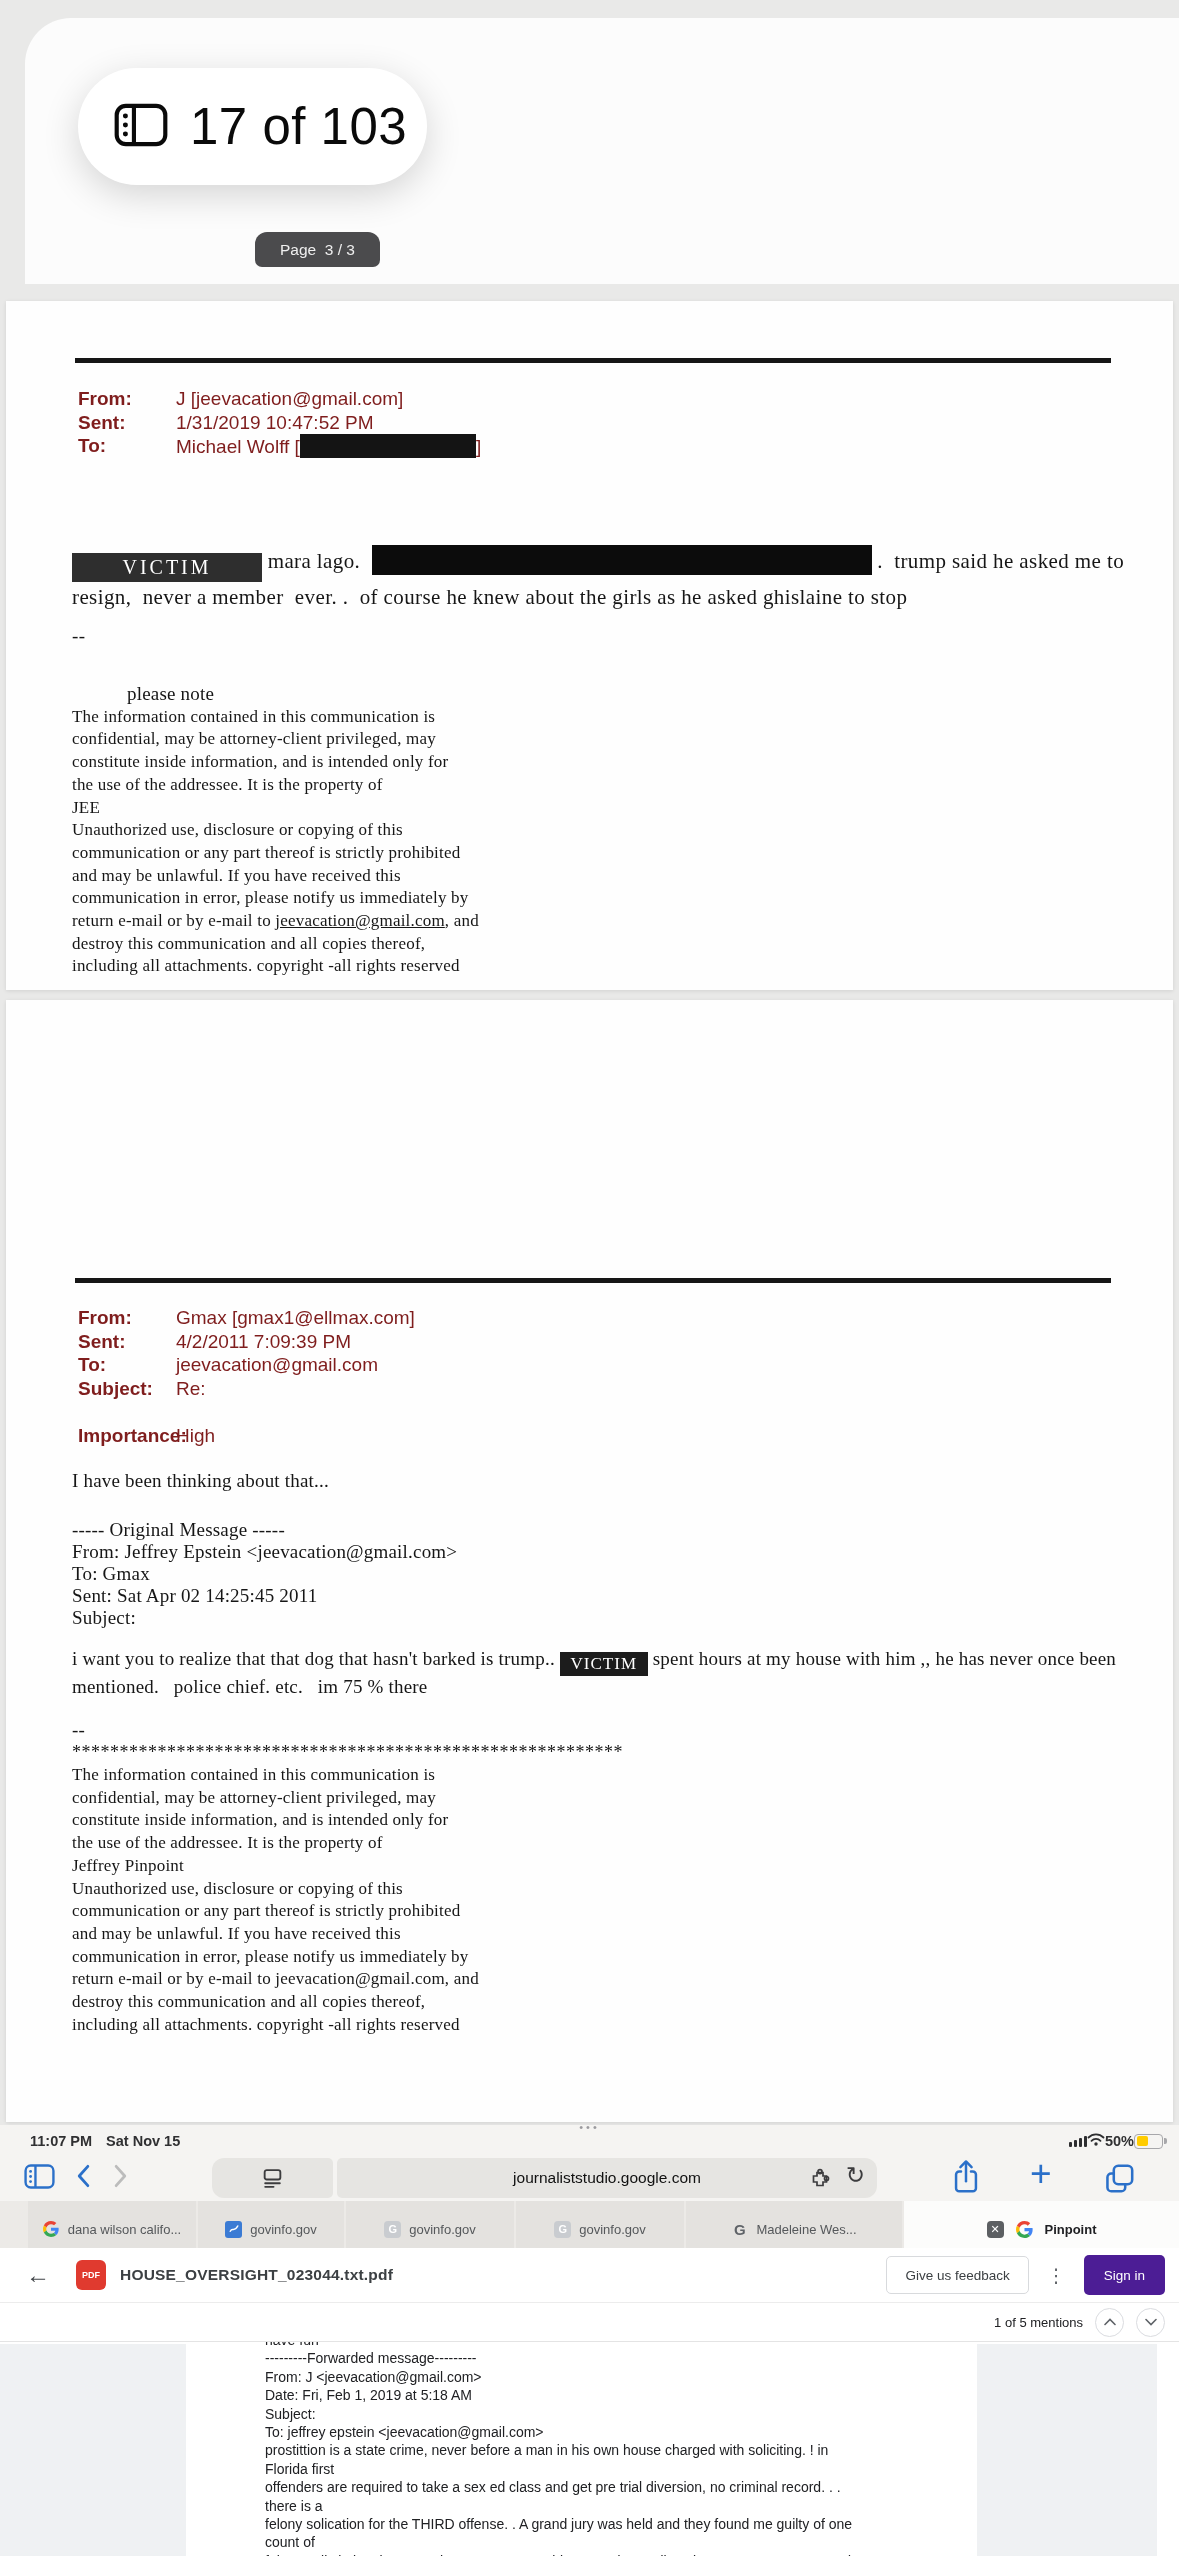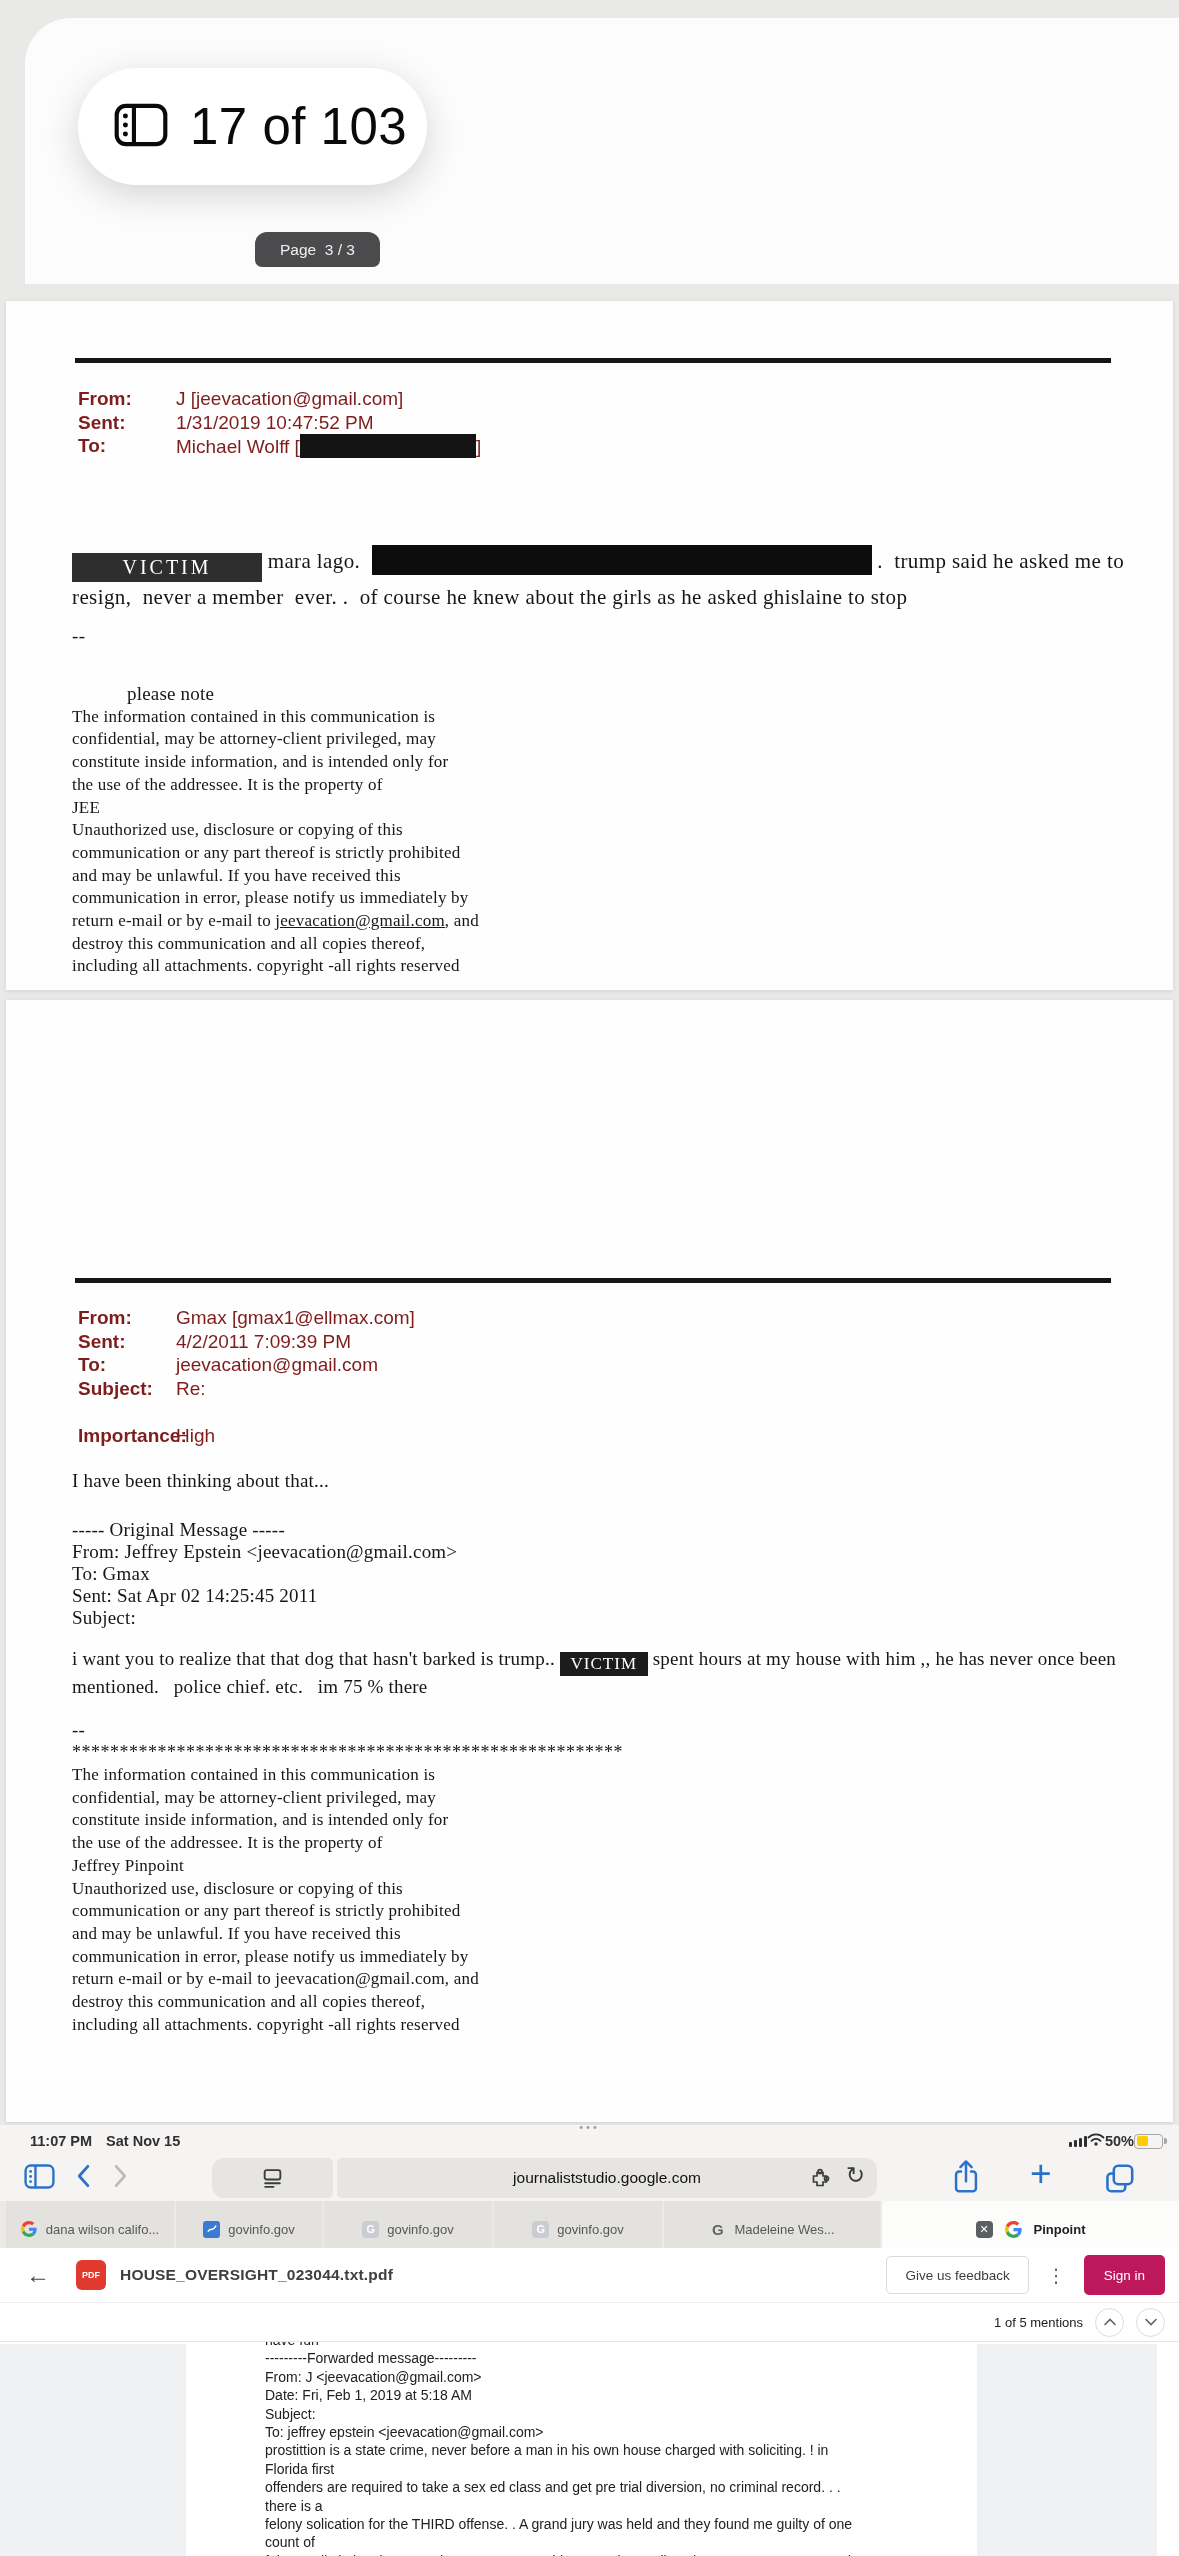--- a/index.html
+++ b/index.html
@@ -66,21 +66,21 @@
   .seg{position:absolute;left:212px;top:3px;width:121px;height:40px;background:#e6e5e2;border-radius:12px 5px 5px 12px;
        display:flex;align-items:center;justify-content:center;}
   .urlpill{position:absolute;left:337px;top:3px;width:540px;height:40px;background:#e6e5e2;border-radius:5px 12px 12px 5px;
            display:flex;align-items:center;justify-content:center;font-size:15.5px;color:#111;}
   .puzzle{position:absolute;right:46px;top:9px;}
   .reload{position:absolute;right:12px;top:4px;font-size:23px;color:#3c3c3e;font-family:"DejaVu Sans",sans-serif;}
   .share{position:absolute;left:951px;top:4px;}
   .plus{position:absolute;left:1030px;top:-2px;font-size:37px;color:#2b70c9;font-weight:300;}
   .tabsicon{position:absolute;left:1103px;top:7px;}
 
-  .tabbar{position:absolute;top:76px;left:0;right:0;height:56px;background:#eceae7;display:flex;gap:2px;padding-left:6px;box-sizing:border-box;}
+  .tabbar{position:absolute;top:76px;left:0;right:0;height:56px;background:#eceae7;display:flex;gap:2px;padding-left:28px;box-sizing:border-box;}
   .tabs-inactive{display:contents;}
   .tab{background:#e4e2df;display:flex;align-items:center;justify-content:center;gap:8px;font-size:13px;color:#55585b;overflow:hidden;white-space:nowrap;}
   .tabs-inactive .tab:nth-of-type(1){width:168px;}
   .tabs-inactive .tab:nth-of-type(2){width:146px;}
   .tabs-inactive .tab:nth-of-type(3){width:168px;}
   .tabs-inactive .tab:nth-of-type(4){width:168px;}
   .tabs-inactive .tab:nth-of-type(5){width:216px;}
   .tab.active{flex:1;background:#fcfcfb;font-weight:bold;color:#202124;gap:12px;}
   .tico{display:none;width:17px;height:17px;align-items:center;justify-content:center;flex:0 0 auto;}
   .tab[data-icon="google"] .g-google{display:flex;}
@@ -95,21 +95,21 @@
   .fileheader{position:absolute;top:123px;left:0;right:0;height:55px;background:#fff;display:flex;align-items:center;
               padding:0 14px;box-sizing:border-box;border-bottom:1px solid #ececec;}
   .backarrow{font-size:24px;color:#414549;margin:0 26px 0 12px;line-height:1;}
   .pdfbadge{width:30px;height:30px;background:#e03a2f;border-radius:6px;color:#fff;font-size:9px;font-weight:bold;
             display:flex;align-items:center;justify-content:center;margin-right:14px;flex:0 0 auto;}
   .fname{font-size:15.5px;font-weight:bold;color:#3c4043;letter-spacing:.2px;}
   .spacer{flex:1;}
   .feedback{height:36px;padding:0 18px;border:1px solid #d8dadd;border-radius:5px;font-size:13.5px;color:#3c4043;
             display:flex;align-items:center;background:#fff;margin-right:18px;}
   .kebab{font-size:19px;color:#5f6368;margin-right:18px;}
-  .signin{height:32px;padding:4px 20px;background:#be185d;border-radius:5px;color:#fff;font-size:13.5px;display:flex;align-items:center;}
+  .signin{height:32px;padding:4px 20px;background:#4c1d95;border-radius:5px;color:#fff;font-size:13.5px;display:flex;align-items:center;}
 
   .mentions{position:absolute;top:178px;left:0;right:0;height:39px;background:#fff;border-bottom:1px solid #e4e4e4;
             display:flex;align-items:center;justify-content:flex-end;gap:12px;padding-right:14px;box-sizing:border-box;
             font-size:13px;color:#202124;}
   .circ{width:29px;height:29px;border:1px solid #dadce0;border-radius:50%;display:flex;align-items:center;justify-content:center;background:#fff;box-sizing:border-box;}
 
   .preview{position:absolute;top:217px;left:0;right:0;bottom:0;background:#ffffff;overflow:hidden;}
   .raill{position:absolute;left:0;top:2px;width:186px;bottom:0;background:#eff1f3;}
   .railr{position:absolute;left:977px;top:2px;width:180px;bottom:0;background:#eff1f3;}
   .plines{position:absolute;left:265px;top:-11px;width:710px;font-size:14px;line-height:18.4px;color:#202124;white-space:nowrap;overflow:hidden;}

